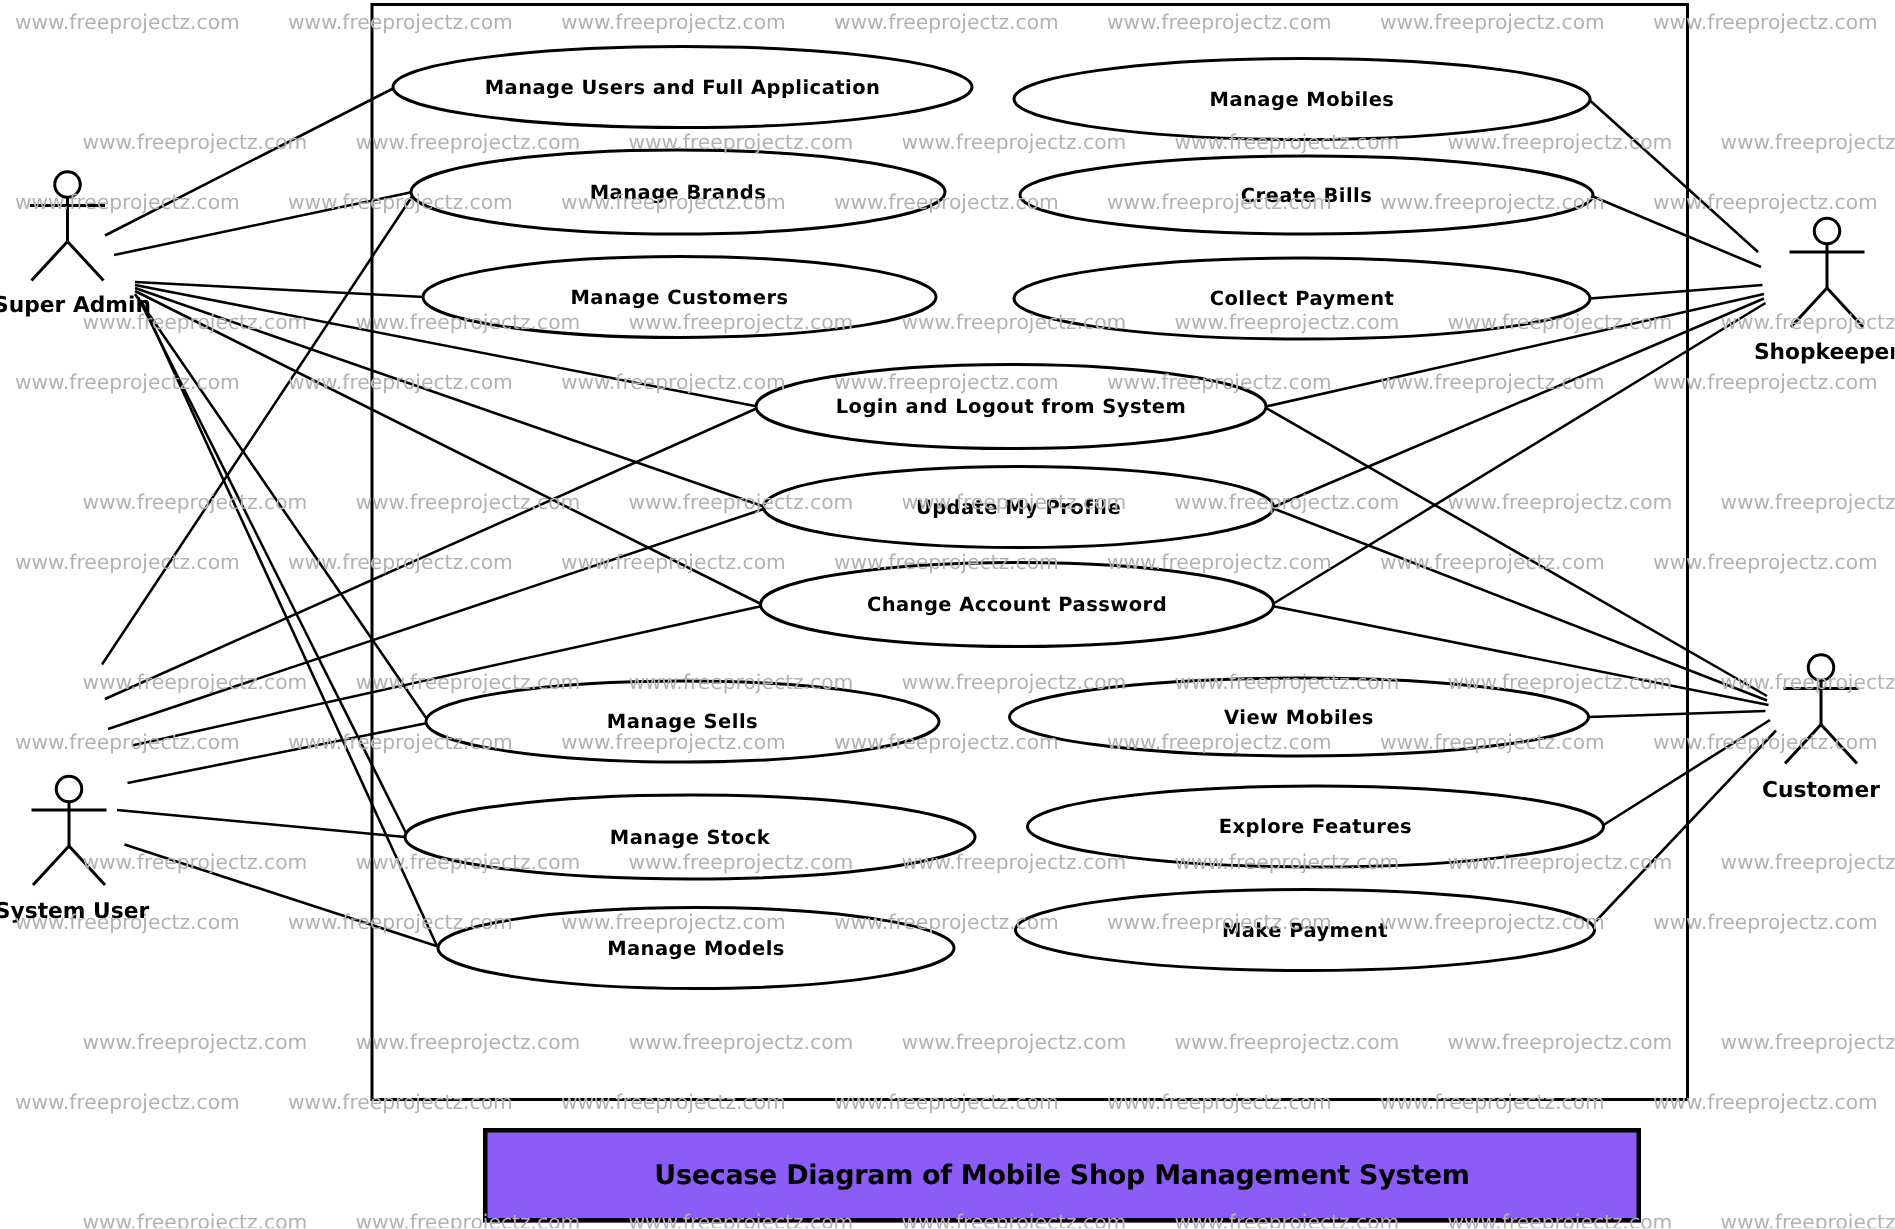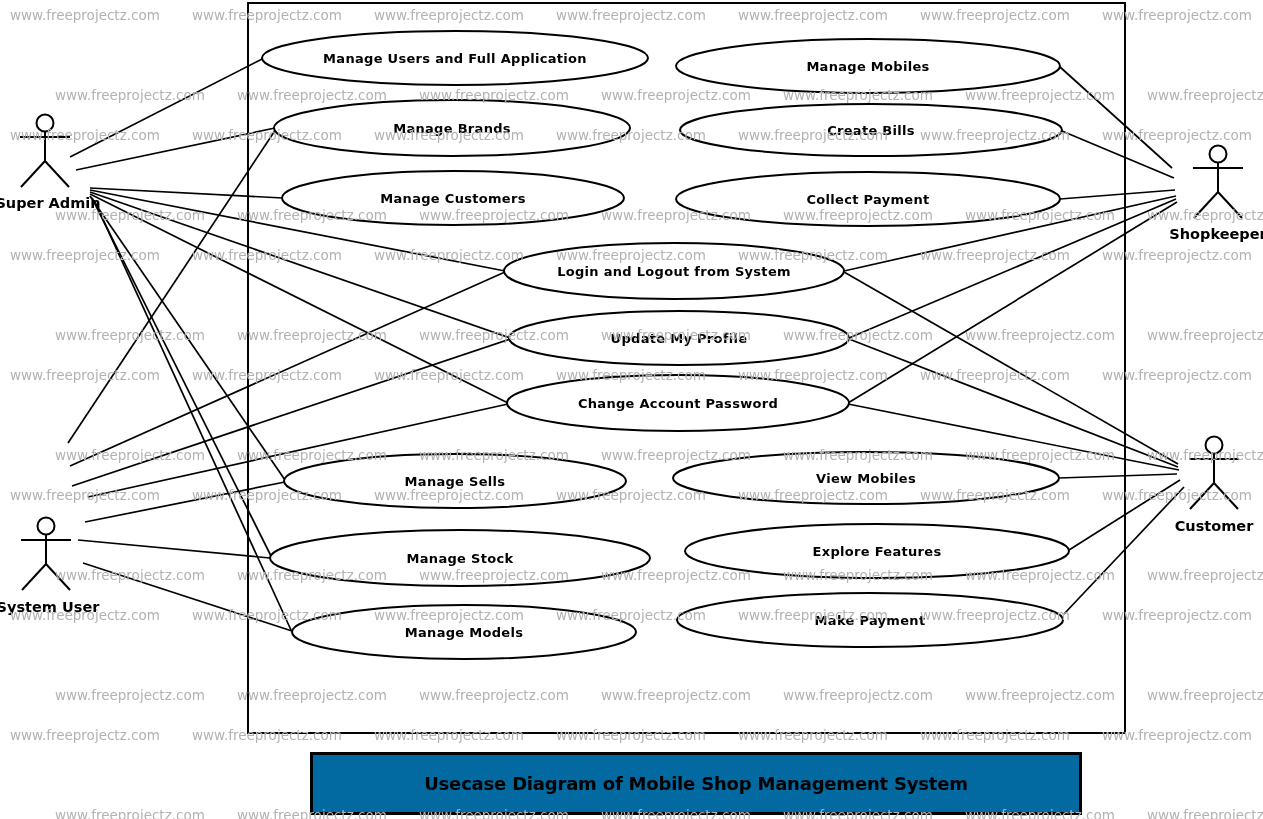--- a/index.html
+++ b/index.html
@@ -2,22 +2,22 @@
 <html><head>
 <meta charset="utf-8">
 <style>
   html,body { margin:0; padding:0; background:#ffffff; }
   .stage {
     position:relative; width:1263px; height:819px; background:#ffffff;
     overflow:hidden; font-family:"DejaVu Sans","Liberation Sans",sans-serif;
   }
   svg#diagram { position:absolute; left:0; top:0; z-index:1; }
   .title-box {
-    position:absolute; left:310px; top:752px; width:766px; height:57px;
-    border:3px solid #000; background:#0369a1; z-index:5;
+    position:absolute; left:322px; top:752px; width:766px; height:57px;
+    border:3px solid #000; background:#8b5cf6; z-index:5;
     display:flex; align-items:center; justify-content:center;
   }
   .title-box span {
     font-weight:bold; font-size:18px; letter-spacing:-0.2px; color:#000;
     font-family:"DejaVu Sans","Liberation Sans",sans-serif;
   }
   #watermarks {
     position:absolute; left:0; top:0; width:1263px; height:819px;
     z-index:10; pointer-events:none;
   }

